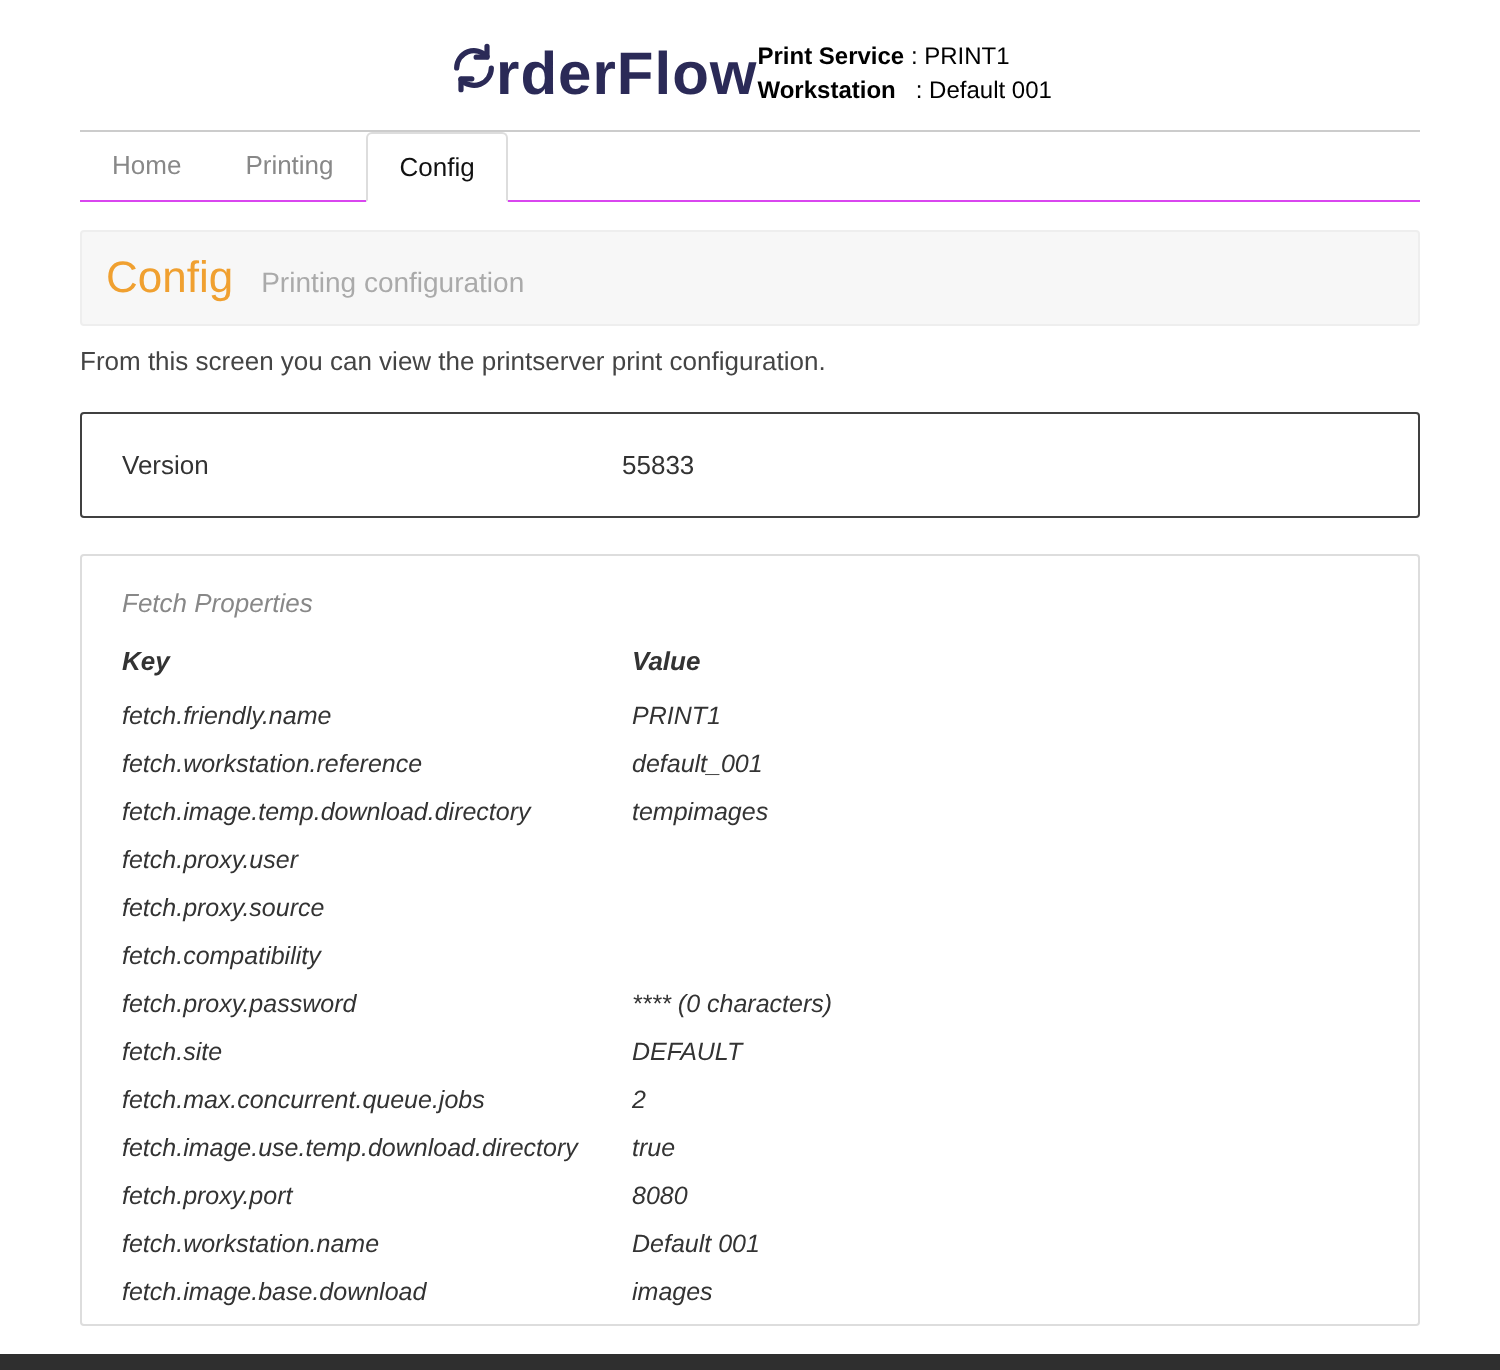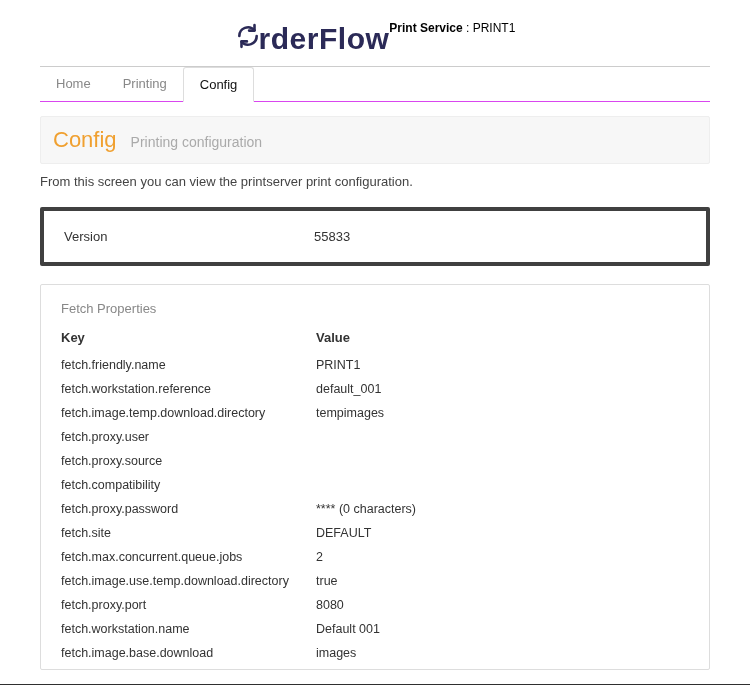--- a/index.html
+++ b/index.html
@@ -83,41 +83,42 @@
     color: #aaa;
     font-size: 14px;
   }
   .intro {
     color: #444;
     font-size: 13px;
     margin: 8px 40px 18px 40px;
   }
   .box {
     margin: 0 40px 18px 40px;
-    border: 4px solid #404040;
+    border: 1px solid #404040;
     border-radius: 2px;
     padding: 18px 20px;
     font-size: 13px;
   }
   .box .row {
     display: flex;
   }
   .box .col1 {
     width: 250px;
     color: #333;
   }
   .box .col2 {
     color: #333;
   }
   .panel {
     margin: 0 40px 0 40px;
     border: 1px solid #ddd;
     border-radius: 2px;
     padding: 16px 20px 4px 20px;
     font-size: 13px;
+    font-style: italic;
   }
   .panel .section-title {
     color: #888;
     font-size: 13px;
     margin-bottom: 14px;
   }
   .kv-header {
     display: flex;
     font-weight: bold;
     margin-bottom: 8px;
@@ -164,20 +165,25 @@
           <polyline points="6,22 6,17 11,17" stroke="#2b2a57" stroke-width="2.4" fill="none" stroke-linecap="round" stroke-linejoin="round"></polyline>
         </svg>
       </span><span style="vertical-align:middle;">rderFlow</span>
     </div>
     <div class="header-info">
       <div>
         <span class="label">Print Service</span>
         <span> : </span>
         <span>PRINT1</span>
       </div>
+      <div>
+        <span class="label">Workstation</span>
+        <span>&nbsp;&nbsp;: </span>
+        <span>Default 001</span>
+      </div>
     </div>
   </div>
 
   <hr class="hr1">
 
   <div class="tabs">
     <div class="tab plain">Home</div>
     <div class="tab plain">Printing</div>
     <div class="tab active">Config</div>
   </div>

